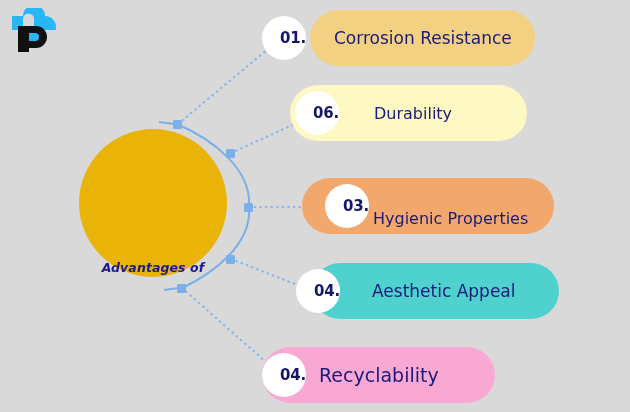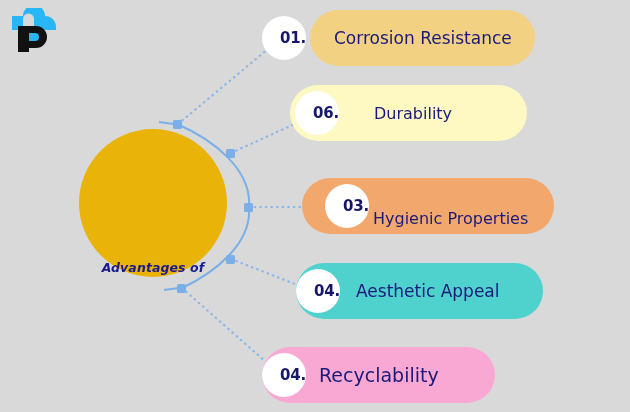--- a/index.html
+++ b/index.html
@@ -110,21 +110,21 @@
   #row-02 .pill  { left: 0px;  width: 237px; background: #fef9c3; }
   #row-02 .badge { left: 5px; }
   #row-02 .pill-label { font-size: 16px; margin-left: 84px; }
 
   #row-03 { left: 302px; top: 178px; width: 265px; }
   #row-03 .pill  { left: 0px;  width: 252px; background: #f2a86c; }
   #row-03 .badge { left: 23px; }
   #row-03 .pill-label { font-size: 16px; margin-left: 71px; margin-top: 25px; }
 
   #row-04 { left: 296px; top: 263px; width: 260px; }
-  #row-04 .pill  { left: 0px;  width: 247px; background: #4fd1ce; }
+  #row-04 .pill  { left: 16px;  width: 247px; background: #4fd1ce; }
   #row-04 .badge { left: 0px; }
   #row-04 .pill-label { font-size: 17px; margin-left: 60px; }
 
   #row-05 { left: 262px; top: 347px; width: 240px; }
   #row-05 .pill  { left: 0px;  width: 233px; background: #f9a8d4; }
   #row-05 .badge { left: 0px; }
   #row-05 .pill-label { font-size: 19px; margin-left: 57px; }
 </style>
 </head>
 <body>

